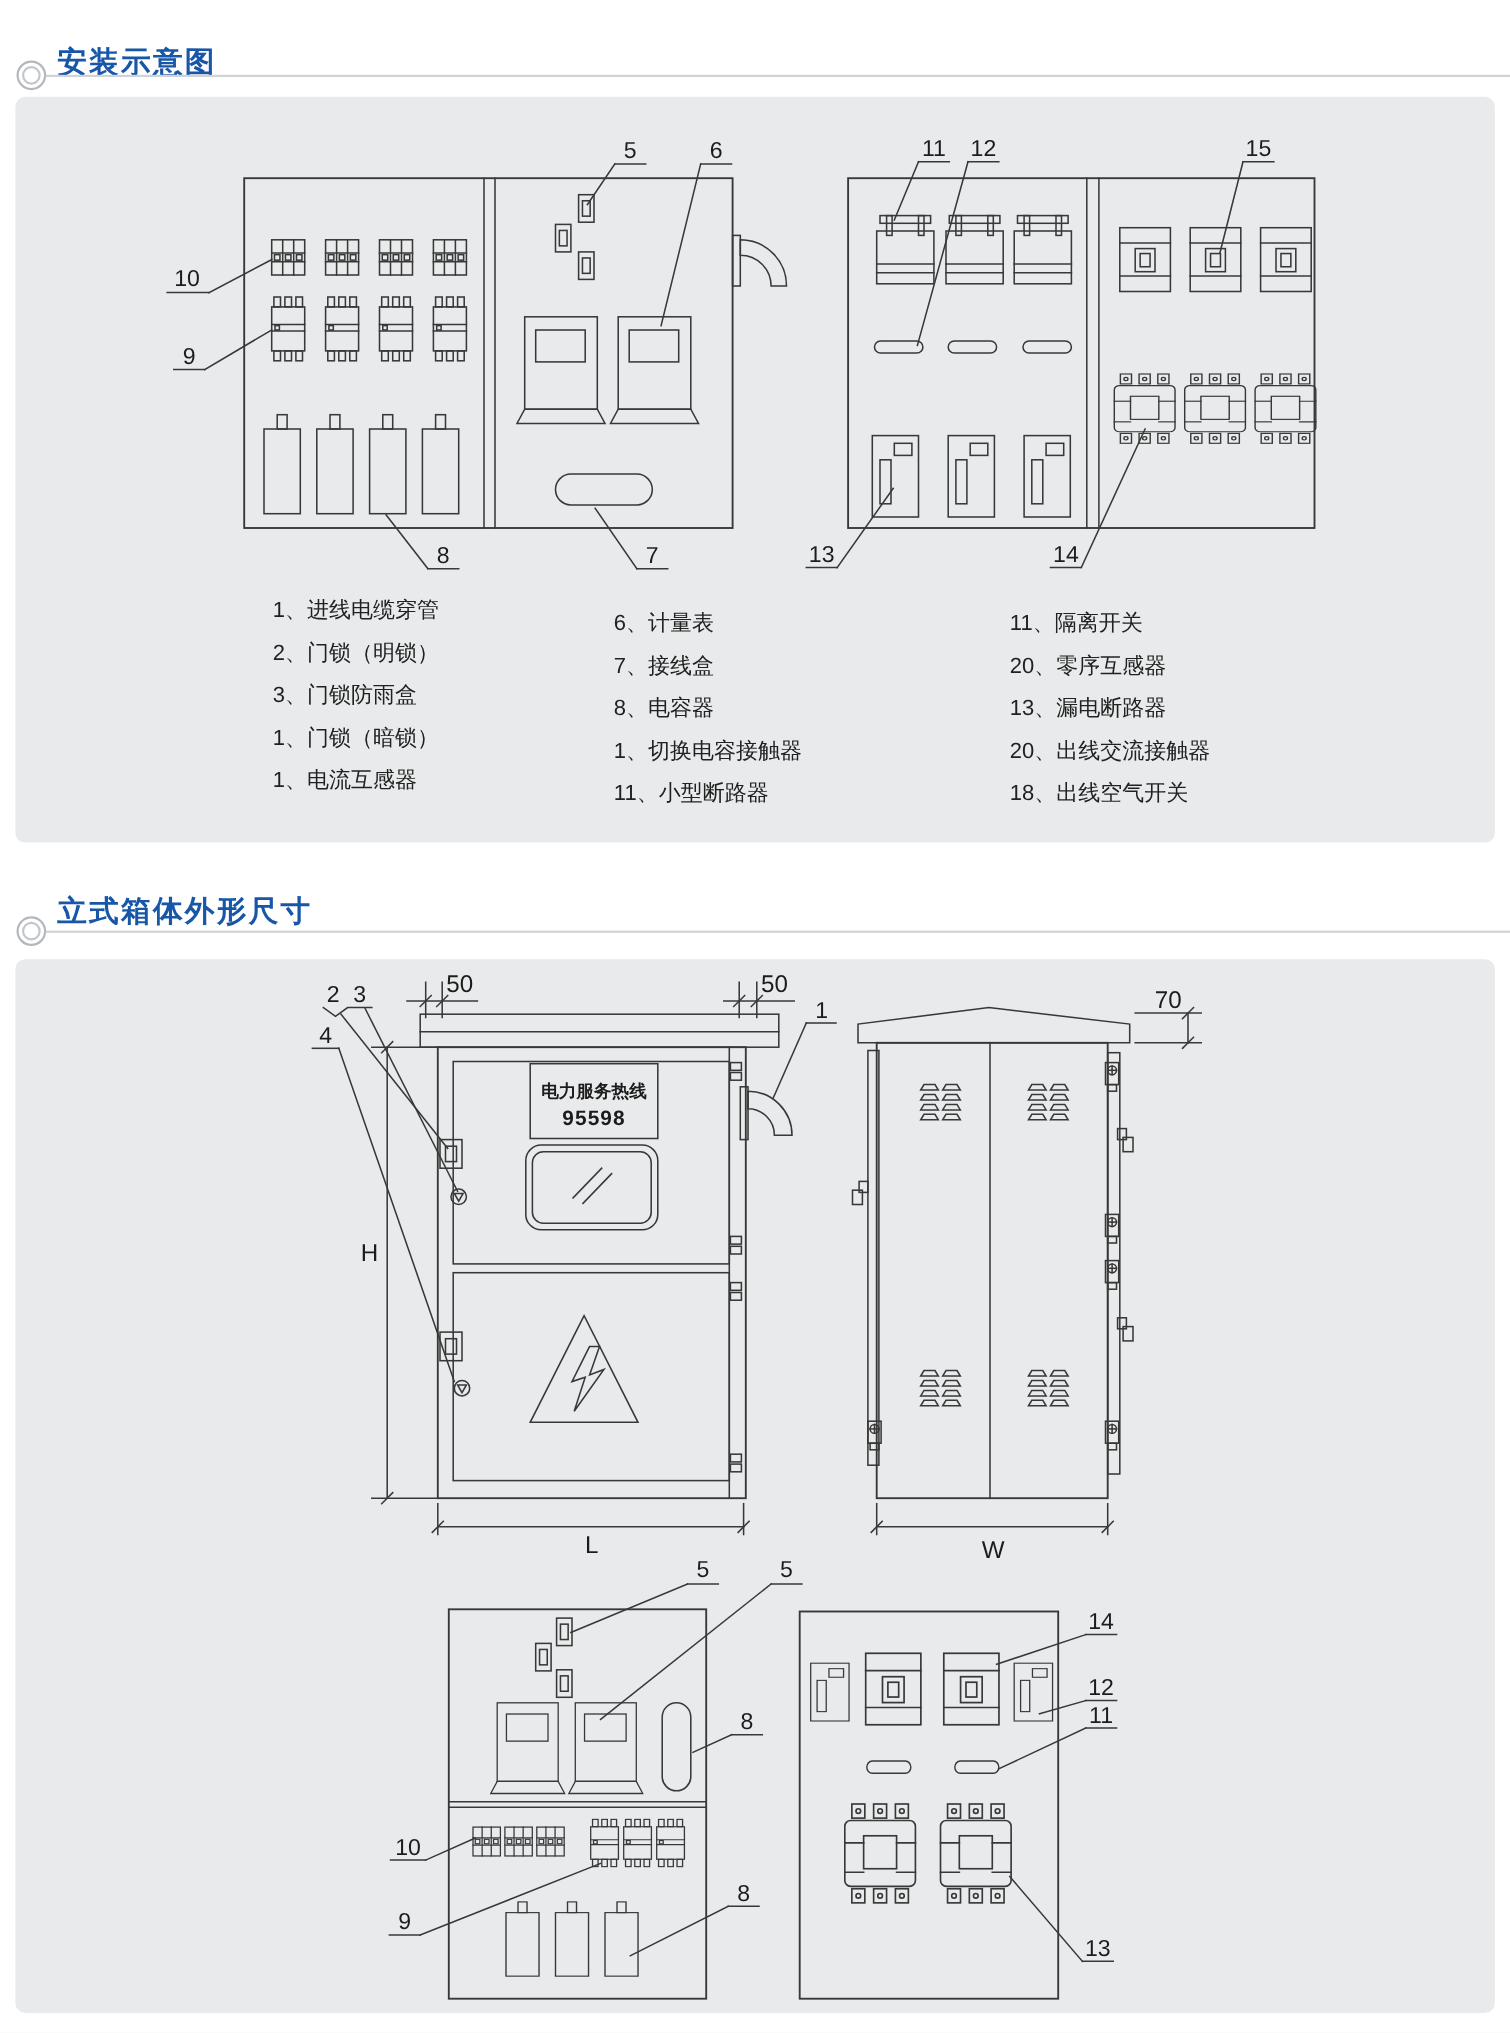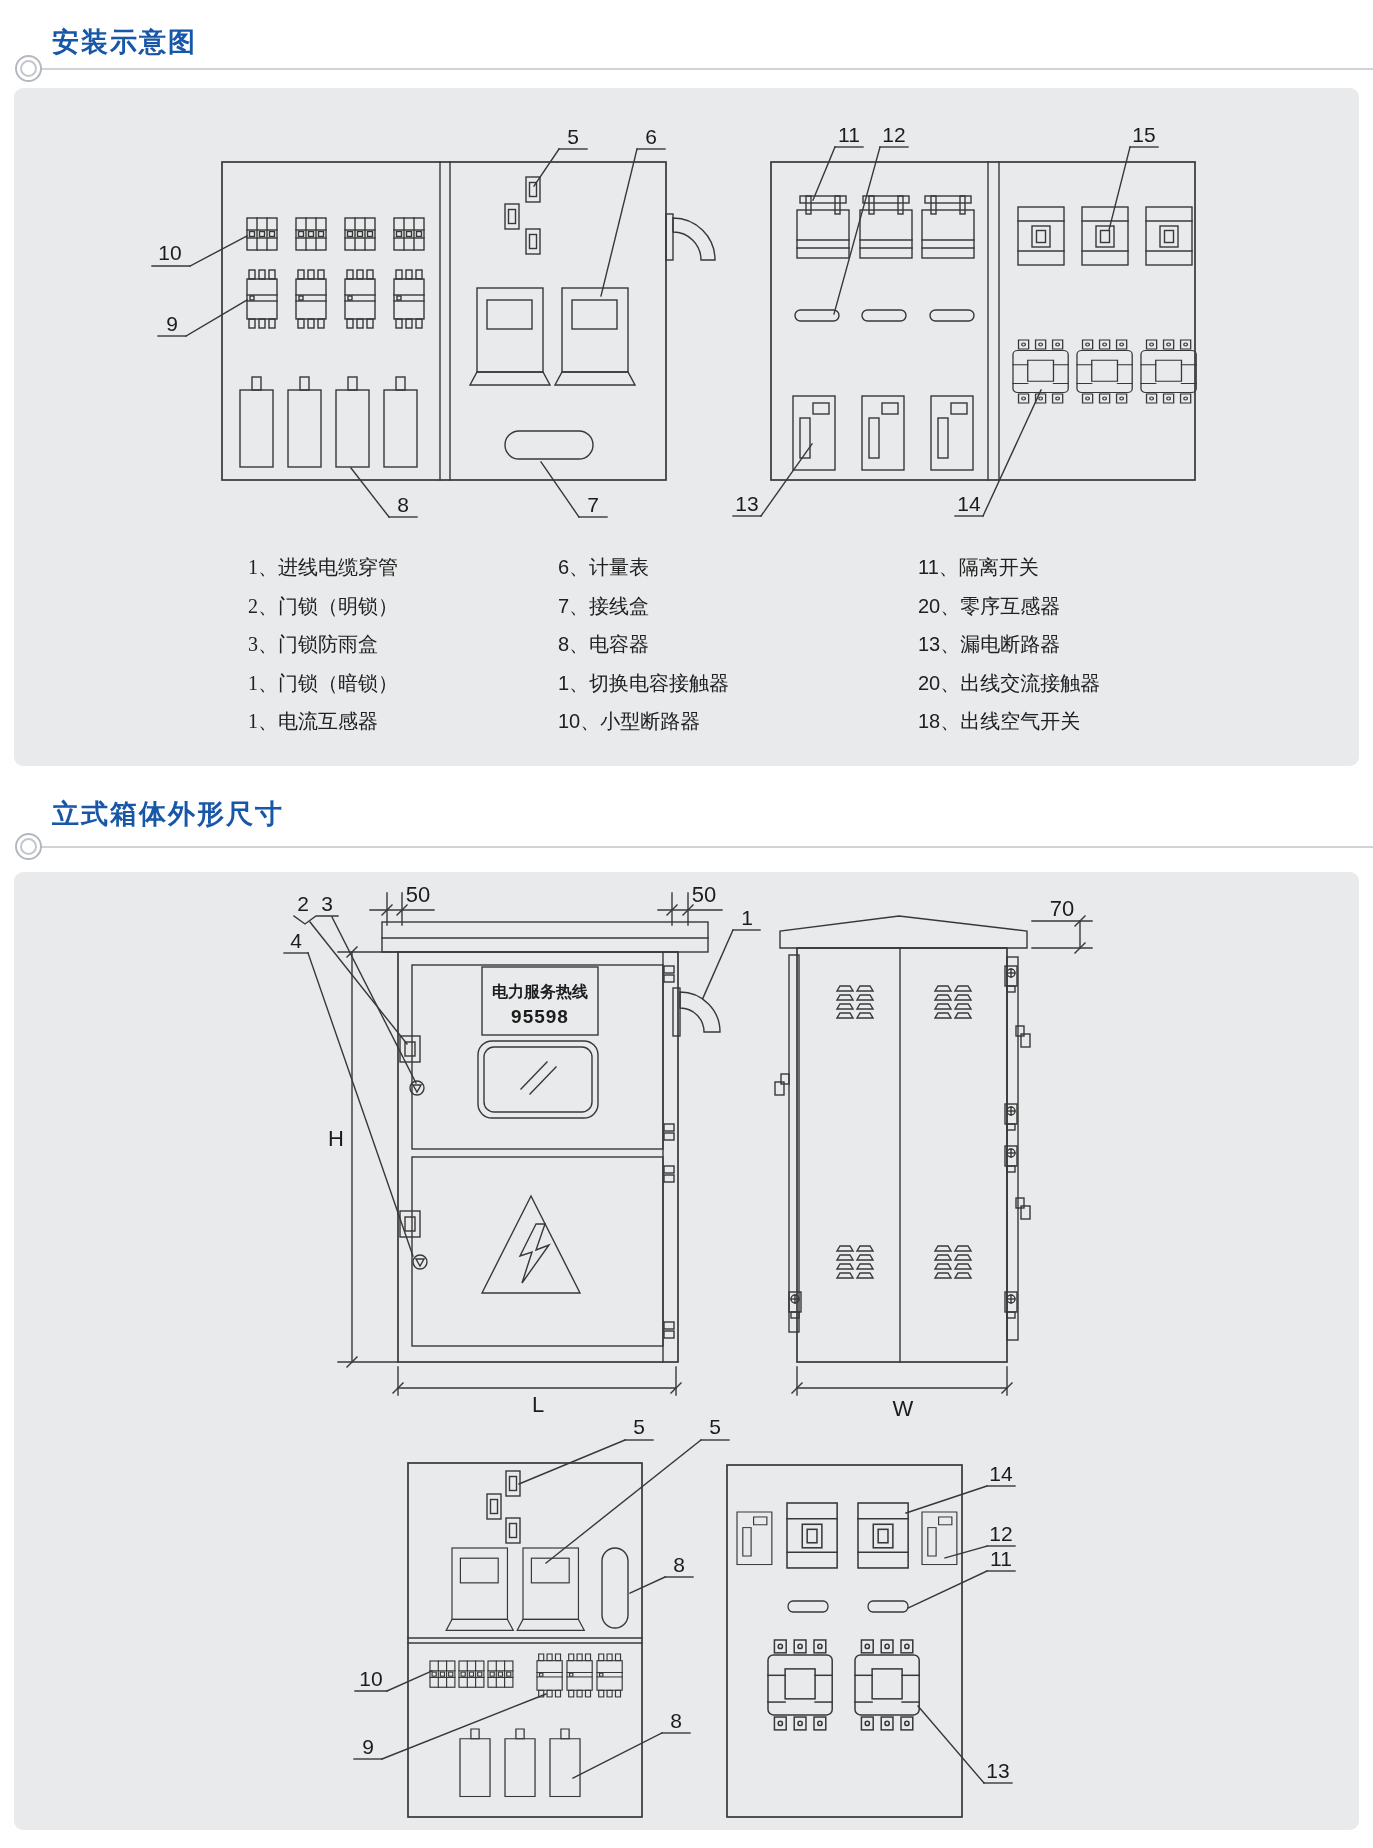--- a/index.html
+++ b/index.html
@@ -3,32 +3,32 @@
 <meta charset="utf-8">
 <style>
   html,body{margin:0;padding:0;}
   body{
     width:1373px;height:1848px;position:relative;background:#ffffff;
     font-family:"Liberation Sans","DejaVu Sans",sans-serif;overflow:hidden;
   }
   .panel{position:absolute;left:14px;width:1345px;background:#e9eaeb;border-radius:9px;}
   #panel1{top:88px;height:678px;}
   #panel2{top:872px;height:958px;}
-  .sec-title{position:absolute;color:#1857a8;font-size:27px;font-weight:bold;letter-spacing:2px;white-space:nowrap;}
+  .sec-title{position:absolute;color:#1857a8;font-size:27px;font-weight:bold;letter-spacing:2px;white-space:nowrap;margin-top:14px;}
   #title1{left:52px;top:24px;}
   #title2{left:52px;top:796px;}
   .ring{position:absolute;width:27px;height:27px;border:2px solid #b4b8be;border-radius:50%;box-sizing:border-box;background:#fff;z-index:2;}
   .ring::after{content:"";position:absolute;inset:3px;border:2px solid #c3c7cc;border-radius:50%;}
   #ring1{left:15px;top:55px;}
   #ring2{left:15px;top:833px;}
   .hline{position:absolute;height:2px;background:#cfd2d6;left:42px;right:0;}
   #hline1{top:68px;}
   #hline2{top:846px;}
   .legend-col{position:absolute;color:#212121;font-size:20px;line-height:38.5px;white-space:nowrap;}
-  #lcol1{left:248px;top:548px;font-family:Liberation Serif, serif;}
+  #lcol1{left:248px;top:536px;}
   #lcol2{left:558px;top:548px;}
   #lcol3{left:918px;top:548px;}
   svg.overlay{position:absolute;left:0;top:0;z-index:1;}
   svg text{fill:#1c1c1c;stroke:none;font-size:21px;font-family:"Liberation Sans","DejaVu Sans",sans-serif;}
   svg text.dim{font-size:22px;}
   svg text.hot1{font-size:16px;font-weight:bold;}
   svg text.hot2{font-size:19px;font-weight:bold;letter-spacing:1px;}
 </style>
 </head>
 <body>
@@ -49,21 +49,21 @@
   <div>2、门锁（明锁）</div>
   <div>3、门锁防雨盒</div>
   <div>1、门锁（暗锁）</div>
   <div>1、电流互感器</div>
 </div>
 <div class="legend-col" id="lcol2">
   <div>6、计量表</div>
   <div>7、接线盒</div>
   <div>8、电容器</div>
   <div>1、切换电容接触器</div>
-  <div>10、小型断路器</div>
+  <div>11、小型断路器</div>
 </div>
 <div class="legend-col" id="lcol3">
   <div>11、隔离开关</div>
   <div>20、零序互感器</div>
   <div>13、漏电断路器</div>
   <div>20、出线交流接触器</div>
   <div>18、出线空气开关</div>
 </div>
 
 <svg class="overlay" width="1373" height="1848" viewBox="0 0 1373 1848">

